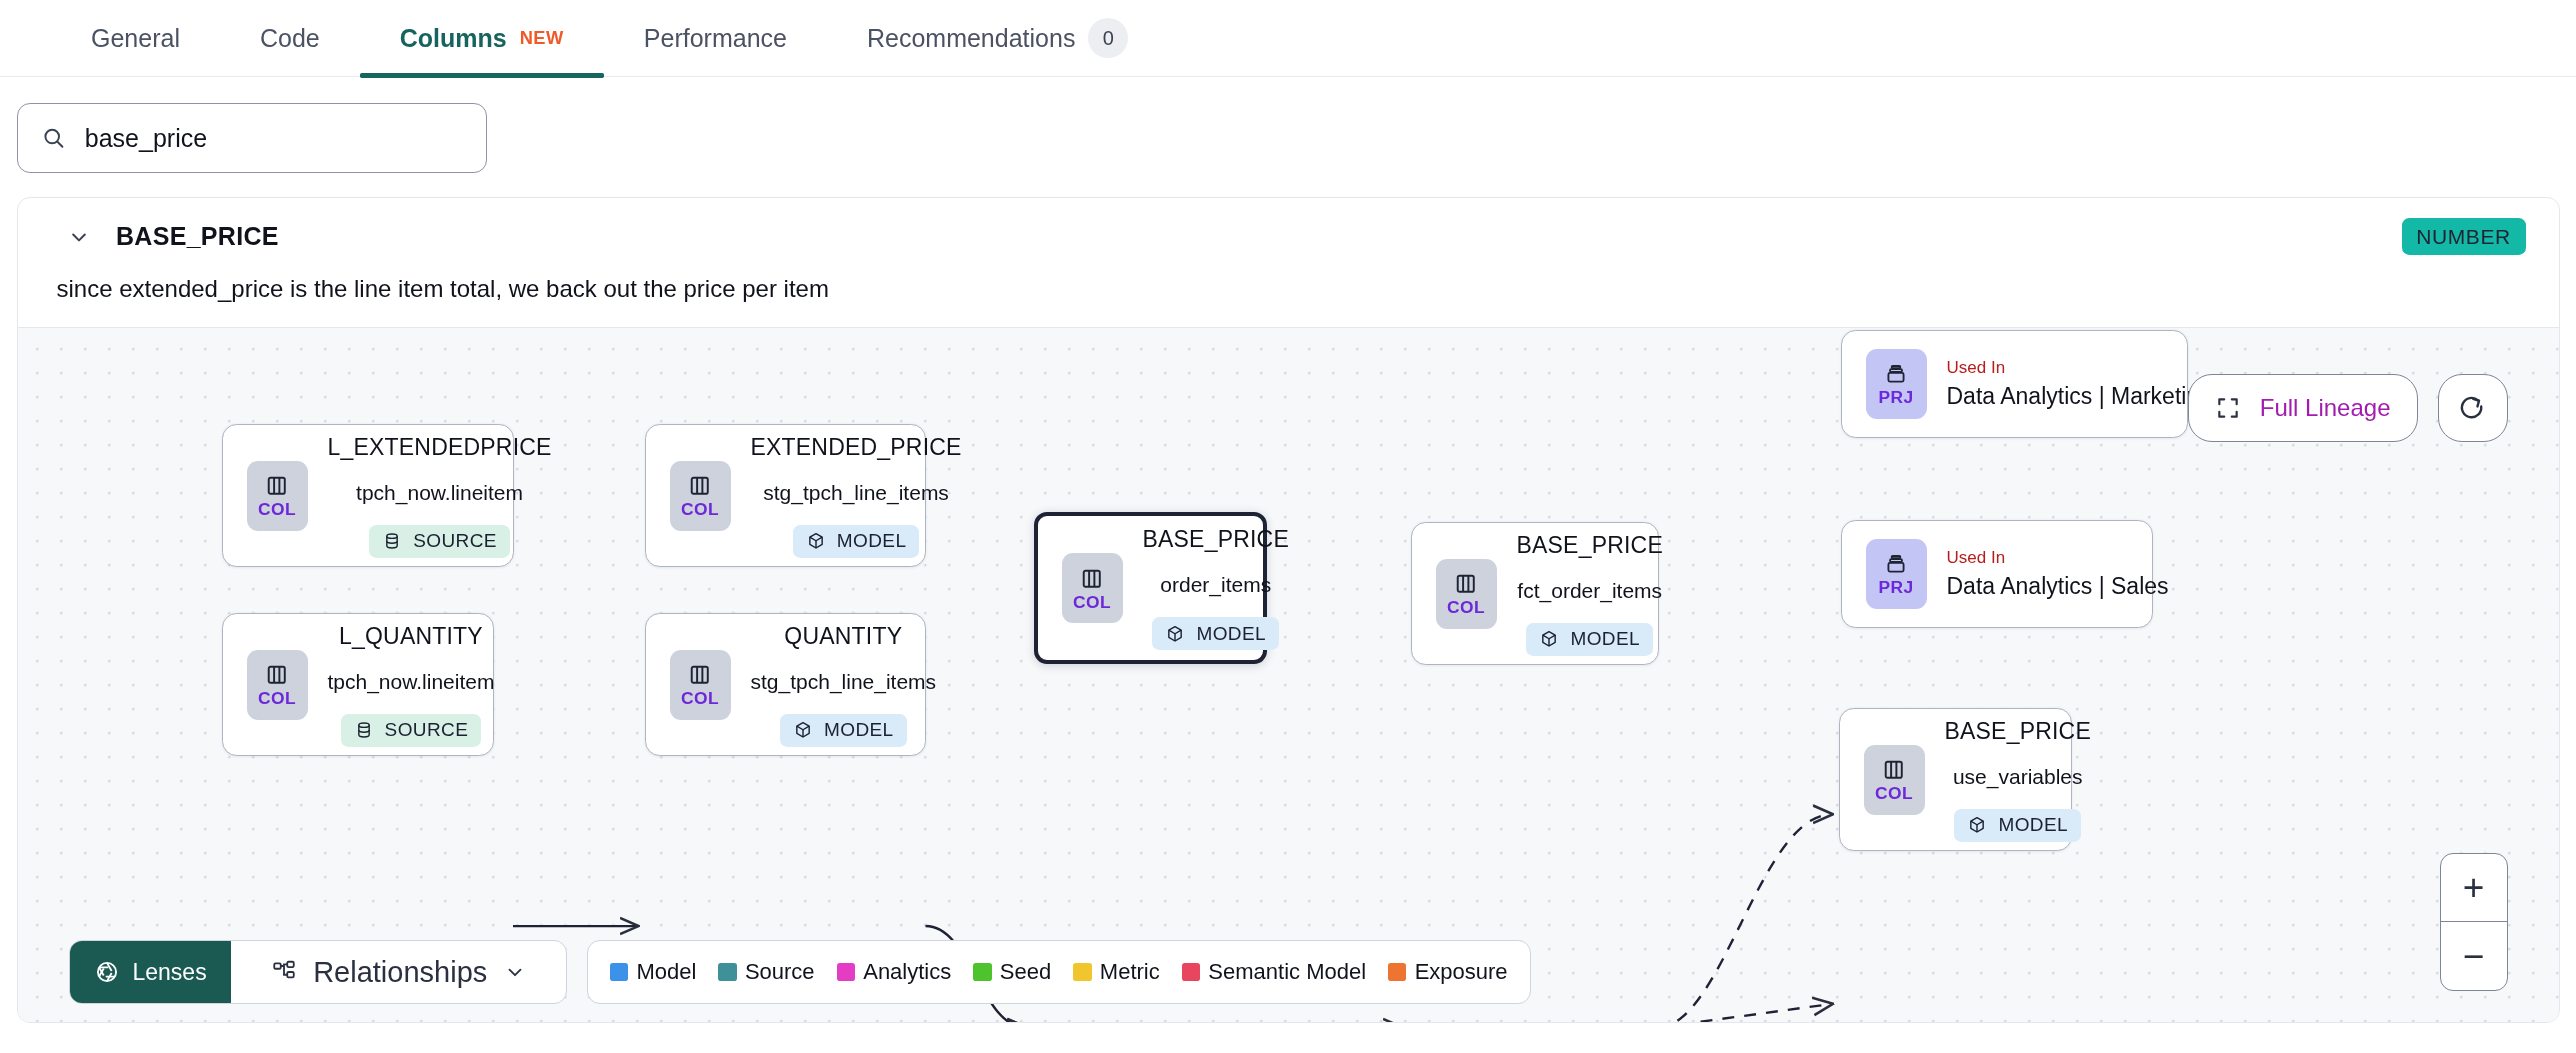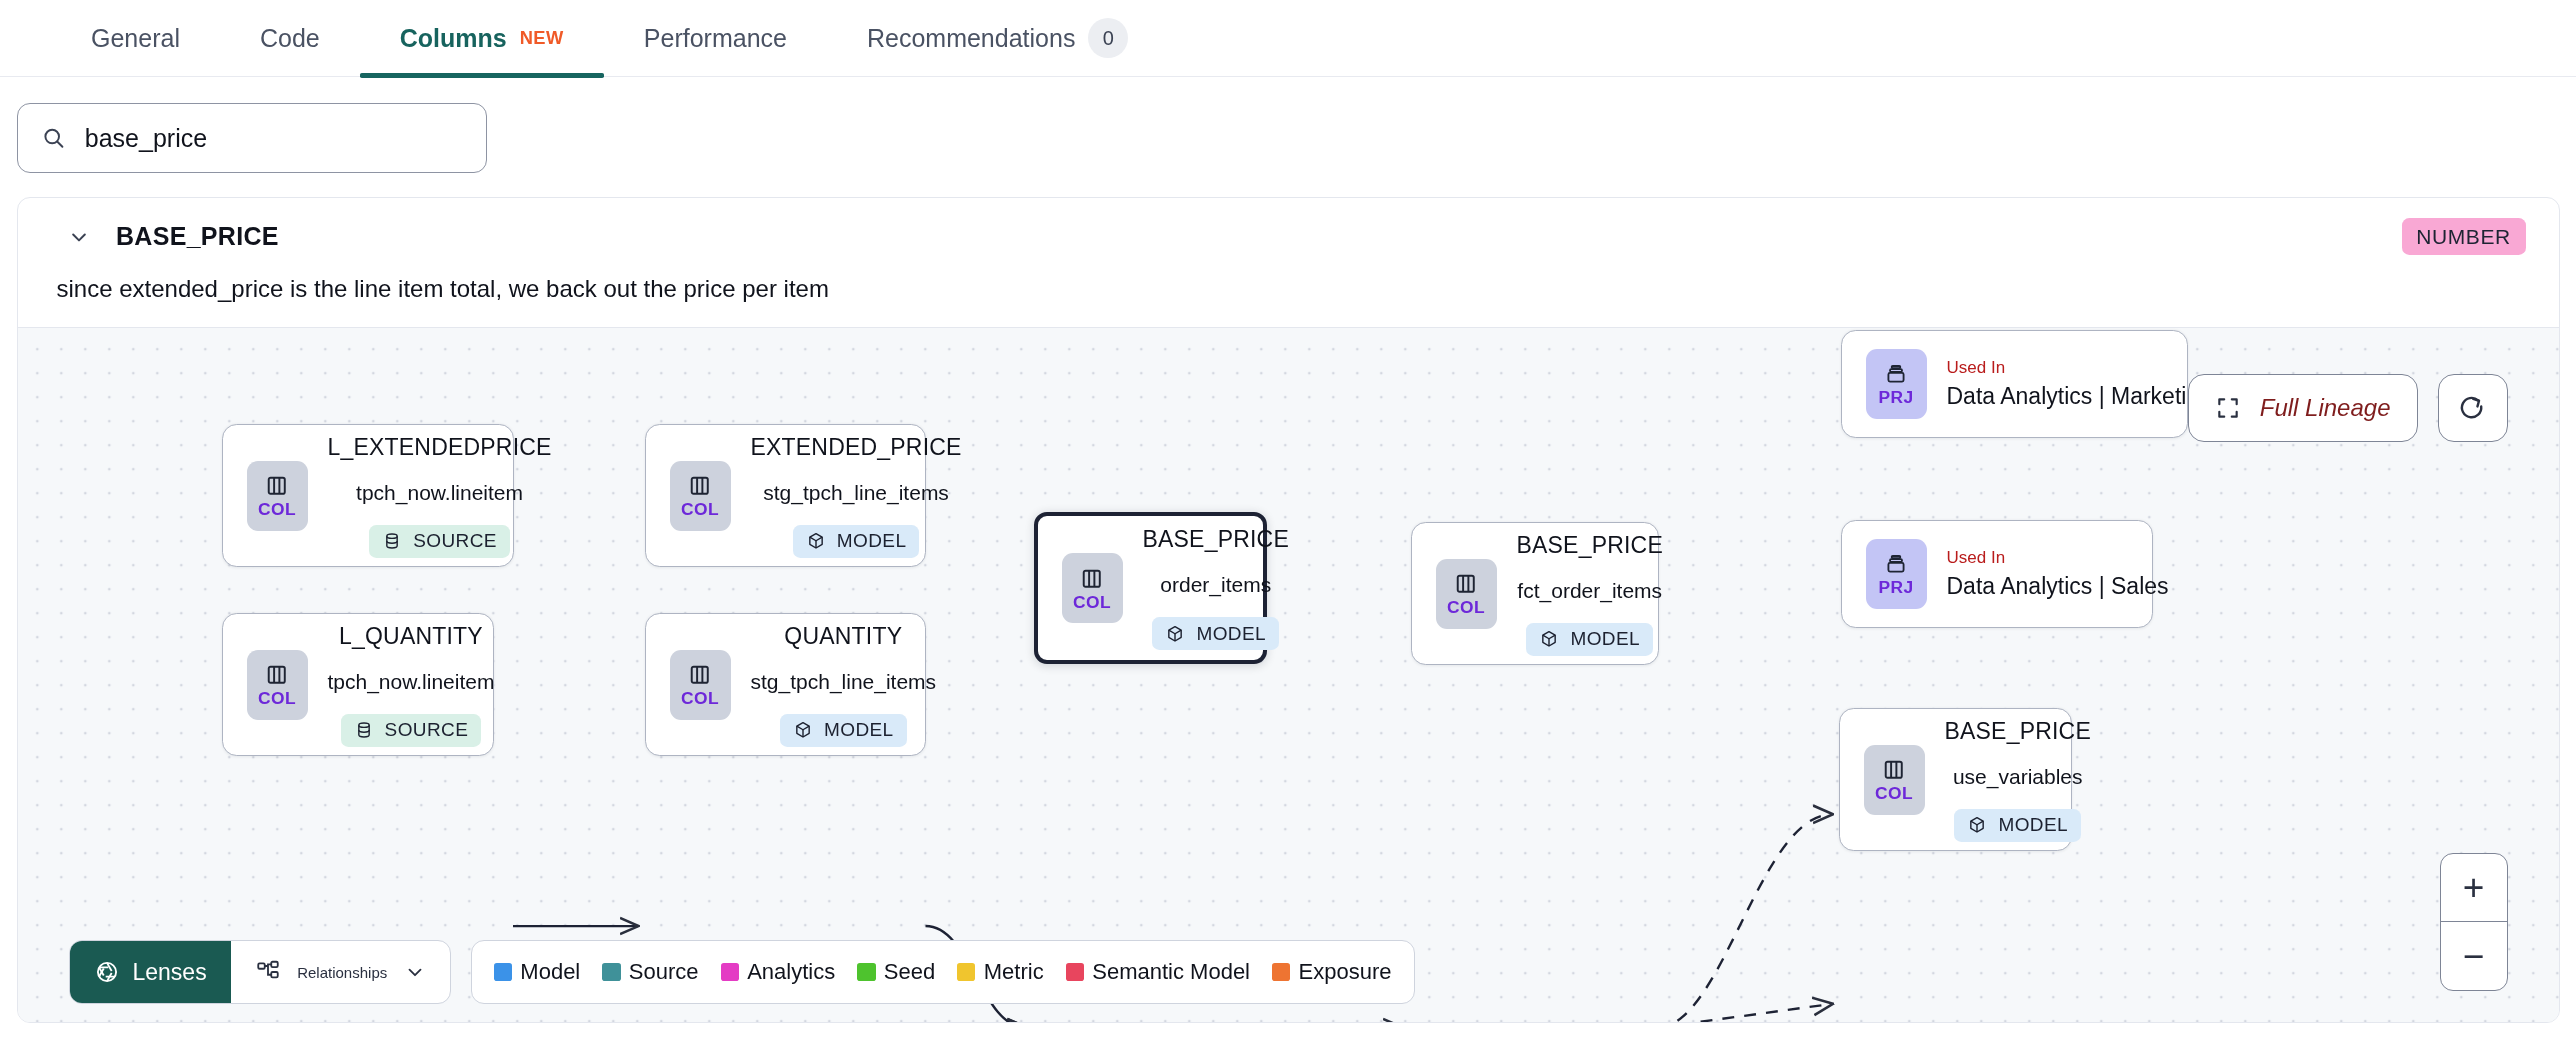--- a/index.html
+++ b/index.html
@@ -108,21 +108,21 @@
     flex: 0 0 auto;
   }
   .col-title {
     font-size: 25px;
     font-weight: 600;
     color: #10131c;
     letter-spacing: 0.3px;
   }
   .col-type-badge {
     margin-left: auto;
-    background: #f9a8d4;
+    background: #14b8a6;
     color: #1e2433;
     font-size: 21px;
     padding: 6.4px 14.7px;
     border-radius: 7.3px;
     letter-spacing: 0.6px;
   }
   .col-desc {
     font-size: 24px;
     color: #10131c;
     padding: 0 51px 24px 39px;
@@ -218,29 +218,28 @@
   
   .ctl-topright {
     position: absolute;
     top: 46px; right: 51px;
     display: flex; gap: 20px;
   }
   .btn {
     height: 68px;
     background: #fff;
     border: 1.8px solid #7e8596;
-    border-radius: 16px;
+    border-radius: 24px;
     display: flex;
     align-items: center;
     gap: 18.3px;
     padding: 0 26px;
     font-size: 24px;
-    color: #7f1d1d;
+    color: #a21caf;
     cursor: pointer;
-    font-style: italic;
   }
   .btn.icon-only { width: 70px; padding: 0; justify-content: center; }
 
   .zoom-ctl {
     position: absolute;
     right: 51px; bottom: 55px;
     width: 68px;
     border: 1.8px solid #7e8596;
     border-radius: 13px;
     background: #fff;
@@ -271,22 +270,22 @@
   .lenses-btn {
     background: #1a5a52;
     color: #fff;
     display: flex; align-items: center; gap: 13px;
     padding: 0 24px;
     font-size: 23px;
     cursor: pointer;
   }
   .relationships-btn {
     display: flex; align-items: center; gap: 16.5px;
-    padding: 0 24px;
-    font-size: 15px;
+    padding: 0 40px;
+    font-size: 29px;
     color: #2a3040;
     cursor: pointer;
   }
   .legend {
     height: 64px;
     background: #fff;
     border: 1.8px solid #cfd4de;
     border-radius: 13px;
     display: flex;
     align-items: center;

